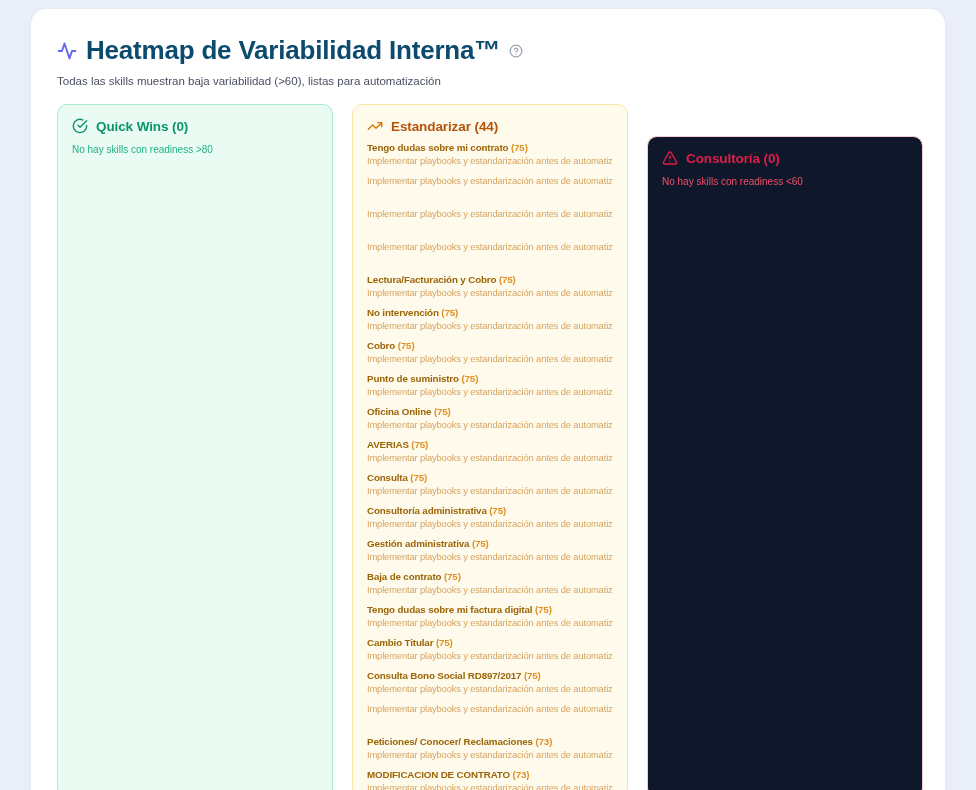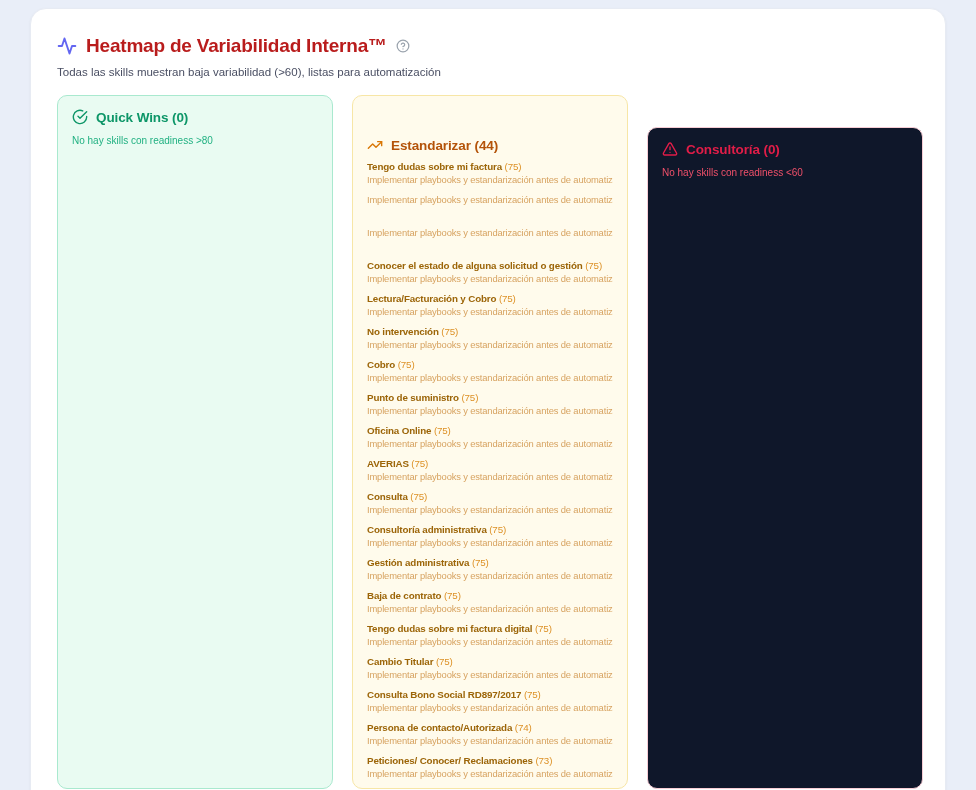--- a/index.html
+++ b/index.html
@@ -17,22 +17,22 @@
     border: 1px solid #e7ebf3;
     border-radius: 16px;
     box-shadow: 0 1px 3px rgba(16,24,40,.05);
     padding: 24px 22px 24px 26px;
   }
   .title-row {
     display: flex; align-items: center; gap: 9px;
     margin-top: 2px;
   }
   .title-row h1 {
-    font-size: 19px; font-weight: 800;
-    color: #b91c1c; letter-spacing: -0.2px;
+    font-size: 26px; font-weight: 800;
+    color: #0c4a6e; letter-spacing: -0.2px;
   }
   .icon { display: inline-flex; align-items: center; justify-content: center; flex: 0 0 auto; }
   .subtitle {
     margin-top: 9px;
     font-size: 11.5px;
     color: #4a4f63;
   }
   .columns {
     margin-top: 17px;
     display: grid;
@@ -48,37 +48,37 @@
   }
   .col-green  { background: #e9fbf2; border-color: #a9e9cf; }
   .col-amber  { background: #fffbec; border-color: #f7e6a6; }
   .col-red    { background: #0f172a; border-color: #f6ccd4; margin-top: 32px; }
   .col-header {
     display: flex; align-items: center; gap: 8px;
     font-size: 13.5px; font-weight: 700;
     letter-spacing: -0.1px;
   }
   .col-green .col-header { color: #0d9668; }
-  .col-amber .col-header { color: #b45309; margin-top: 28px; }
+  .col-amber .col-header { color: #b45309; }
   .col-red   .col-header { color: #e11d48; }
   .col-note {
     margin-top: 10px;
     font-size: 10px;
   }
   .note-green { color: #21b182; }
   .note-red   { color: #f0506a; }
   .items { margin-top: 7px; }
   .skill-item { height: 27px; margin-bottom: 6px; overflow: hidden; }
   .skill-title {
     font-size: 9.8px; line-height: 13px;
     white-space: nowrap; overflow: hidden;
     letter-spacing: -0.15px;
   }
   .skill-name  { font-weight: 700; color: #9c6508; }
-  .skill-score { font-weight: 400; color: #dd9126; }
+  .skill-score { font-weight: 700; color: #dd9126; }
   .skill-note {
     margin-top: 1px;
     font-size: 9.4px; line-height: 12px;
     color: #d7a361;
     white-space: nowrap; overflow: hidden;
     letter-spacing: -0.15px;
   }
 </style>
 </head>
 <body>
@@ -123,31 +123,30 @@
         <span class="icon">
           <svg width="16" height="16" viewBox="0 0 24 24" fill="none" stroke="#d97706" stroke-width="2.1" stroke-linecap="round" stroke-linejoin="round">
               <polyline points="22 7 13.5 15.5 8.5 10.5 2 17"></polyline>
               <polyline points="16 7 22 7 22 13"></polyline>
             </svg>
         </span>
         <span>Estandarizar (44)</span>
       </div>
       <div class="items" id="skill-items">
           <div class="skill-item">
-            <div class="skill-title"><span class="skill-name">Tengo dudas sobre mi factura</span><span class="skill-score"> (75)</span></div>
-            <div class="skill-note">Implementar playbooks y estandarización antes de automatizar</div>
-          </div>
-          <div class="skill-item">
-            <div class="skill-note">Implementar playbooks y estandarización antes de automatizar</div>
-          </div>
-          <div class="skill-item">
-            <div class="skill-note">Implementar playbooks y estandarización antes de automatizar</div>
-          </div>
-          <div class="skill-item">
-            <div class="skill-title"><span class="skill-name">Conocer el estado de alguna solicitud o gestión</span><span class="skill-score"> (75)</span></div>
+            <div class="skill-title"><span class="skill-name">Tengo dudas sobre mi contrato</span><span class="skill-score"> (75)</span></div>
+            <div class="skill-note">Implementar playbooks y estandarización antes de automatizar</div>
+          </div>
+          <div class="skill-item">
+            <div class="skill-note">Implementar playbooks y estandarización antes de automatizar</div>
+          </div>
+          <div class="skill-item">
+            <div class="skill-note">Implementar playbooks y estandarización antes de automatizar</div>
+          </div>
+          <div class="skill-item">
             <div class="skill-note">Implementar playbooks y estandarización antes de automatizar</div>
           </div>
           <div class="skill-item">
             <div class="skill-title"><span class="skill-name">Lectura/Facturación y Cobro</span><span class="skill-score"> (75)</span></div>
             <div class="skill-note">Implementar playbooks y estandarización antes de automatizar</div>
           </div>
           <div class="skill-item">
             <div class="skill-title"><span class="skill-name">No intervención</span><span class="skill-score"> (75)</span></div>
             <div class="skill-note">Implementar playbooks y estandarización antes de automatizar</div>
           </div>
@@ -189,21 +188,20 @@
           </div>
           <div class="skill-item">
             <div class="skill-title"><span class="skill-name">Cambio Titular</span><span class="skill-score"> (75)</span></div>
             <div class="skill-note">Implementar playbooks y estandarización antes de automatizar</div>
           </div>
           <div class="skill-item">
             <div class="skill-title"><span class="skill-name">Consulta Bono Social RD897/2017</span><span class="skill-score"> (75)</span></div>
             <div class="skill-note">Implementar playbooks y estandarización antes de automatizar</div>
           </div>
           <div class="skill-item">
-            <div class="skill-title"><span class="skill-name">Persona de contacto/Autorizada</span><span class="skill-score"> (74)</span></div>
             <div class="skill-note">Implementar playbooks y estandarización antes de automatizar</div>
           </div>
           <div class="skill-item">
             <div class="skill-title"><span class="skill-name">Peticiones/ Conocer/ Reclamaciones</span><span class="skill-score"> (73)</span></div>
             <div class="skill-note">Implementar playbooks y estandarización antes de automatizar</div>
           </div>
           <div class="skill-item">
             <div class="skill-title"><span class="skill-name">MODIFICACION DE CONTRATO</span><span class="skill-score"> (73)</span></div>
             <div class="skill-note">Implementar playbooks y estandarización antes de automatizar</div>
           </div>

